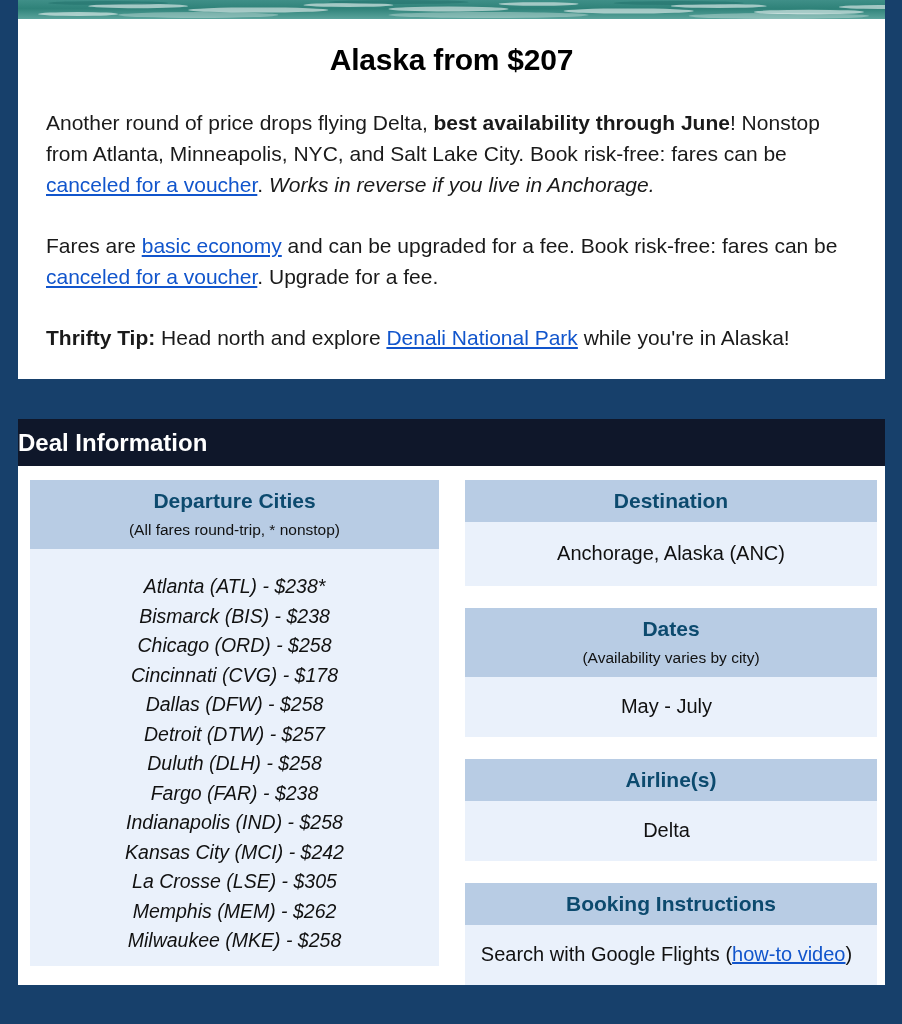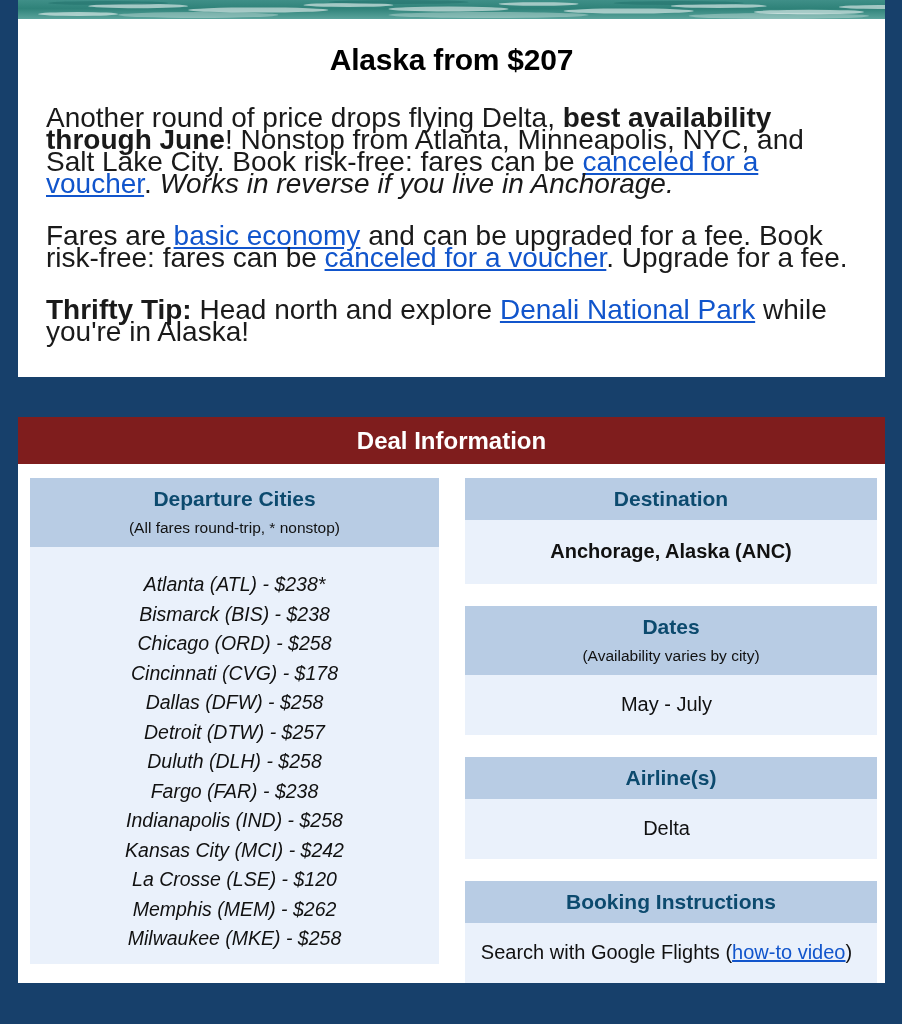--- a/index.html
+++ b/index.html
@@ -31,55 +31,55 @@
     overflow: hidden;
     background: #2d8077;
   }
   .hero-strip svg { display:block; width:100%; height:100%; }
 
   
   .card {
     background: #ffffff;
     width: 100%;
     box-sizing: border-box;
-    padding: 24px 28px 34px 28px;
+    padding: 24px 28px 26px 28px;
   }
   .deal-title {
     margin: 0 0 30px 0;
     text-align: center;
     font-size: 30px;
     font-weight: bold;
     color: #000000;
     letter-spacing: -0.2px;
   }
   .para {
     margin: 0 0 30px 0;
-    font-size: 28px;
-    line-height: 22px;
+    font-size: 21px;
+    line-height: 31px;
     color: #1a1a1a;
   }
   .para:last-child { margin-bottom: 0; }
   .para.centered { text-align: center; }
   .para b { font-weight: bold; }
   .para i { font-style: italic; }
   a.link {
     color: #1155cc;
     text-decoration: underline;
     cursor: pointer;
   }
   a.link.ital { font-style: italic; }
 
   
   .gap-navy { height: 40px; }
   .deal-header {
-    background: #7f1d1d;
+    background: #0f172a;
     height: 47px;
     display: flex;
     align-items: center;
-    justify-content: center;
+    justify-content: flex-start;
   }
   .deal-header-title {
     color: #ffffff;
     font-size: 24px;
     font-weight: bold;
   }
   .deal-body {
     background: #ffffff;
     width: 100%;
     box-sizing: border-box;
@@ -116,21 +116,21 @@
     text-align: center;
     box-sizing: border-box;
     padding: 16px 8px 18px 8px;
   }
   .panel-body.tight { padding: 14px 17px 16px 8px; }
   .panel-value {
     font-size: 20px;
     color: #111111;
     line-height: 30px;
   }
-  .panel-value.bold { font-weight: bold; text-align: center; }
+  .panel-value.bold { font-weight: normal; text-align: center; }
   .city-list { padding: 23px 8px 10px 8px; font-style: italic; }
   .city-item {
     font-size: 19.5px;
     color: #111111;
     line-height: 29.5px;
   }
 </style>
 </head>
 <body>
 
@@ -198,21 +198,21 @@
             <div class="city-item">Atlanta (ATL) - $238*</div>
             <div class="city-item">Bismarck (BIS) - $238</div>
             <div class="city-item">Chicago (ORD) - $258</div>
             <div class="city-item">Cincinnati (CVG) - $178</div>
             <div class="city-item">Dallas (DFW) - $258</div>
             <div class="city-item">Detroit (DTW) - $257</div>
             <div class="city-item">Duluth (DLH) - $258</div>
             <div class="city-item">Fargo (FAR) - $238</div>
             <div class="city-item">Indianapolis (IND) - $258</div>
             <div class="city-item">Kansas City (MCI) - $242</div>
-            <div class="city-item">La Crosse (LSE) - $120</div>
+            <div class="city-item">La Crosse (LSE) - $305</div>
             <div class="city-item">Memphis (MEM) - $262</div>
             <div class="city-item">Milwaukee (MKE) - $258</div>
           </div>
       </div>
     </div>
 
     <div class="col-right">
 
       <div class="panel">
         <div class="panel-head">

